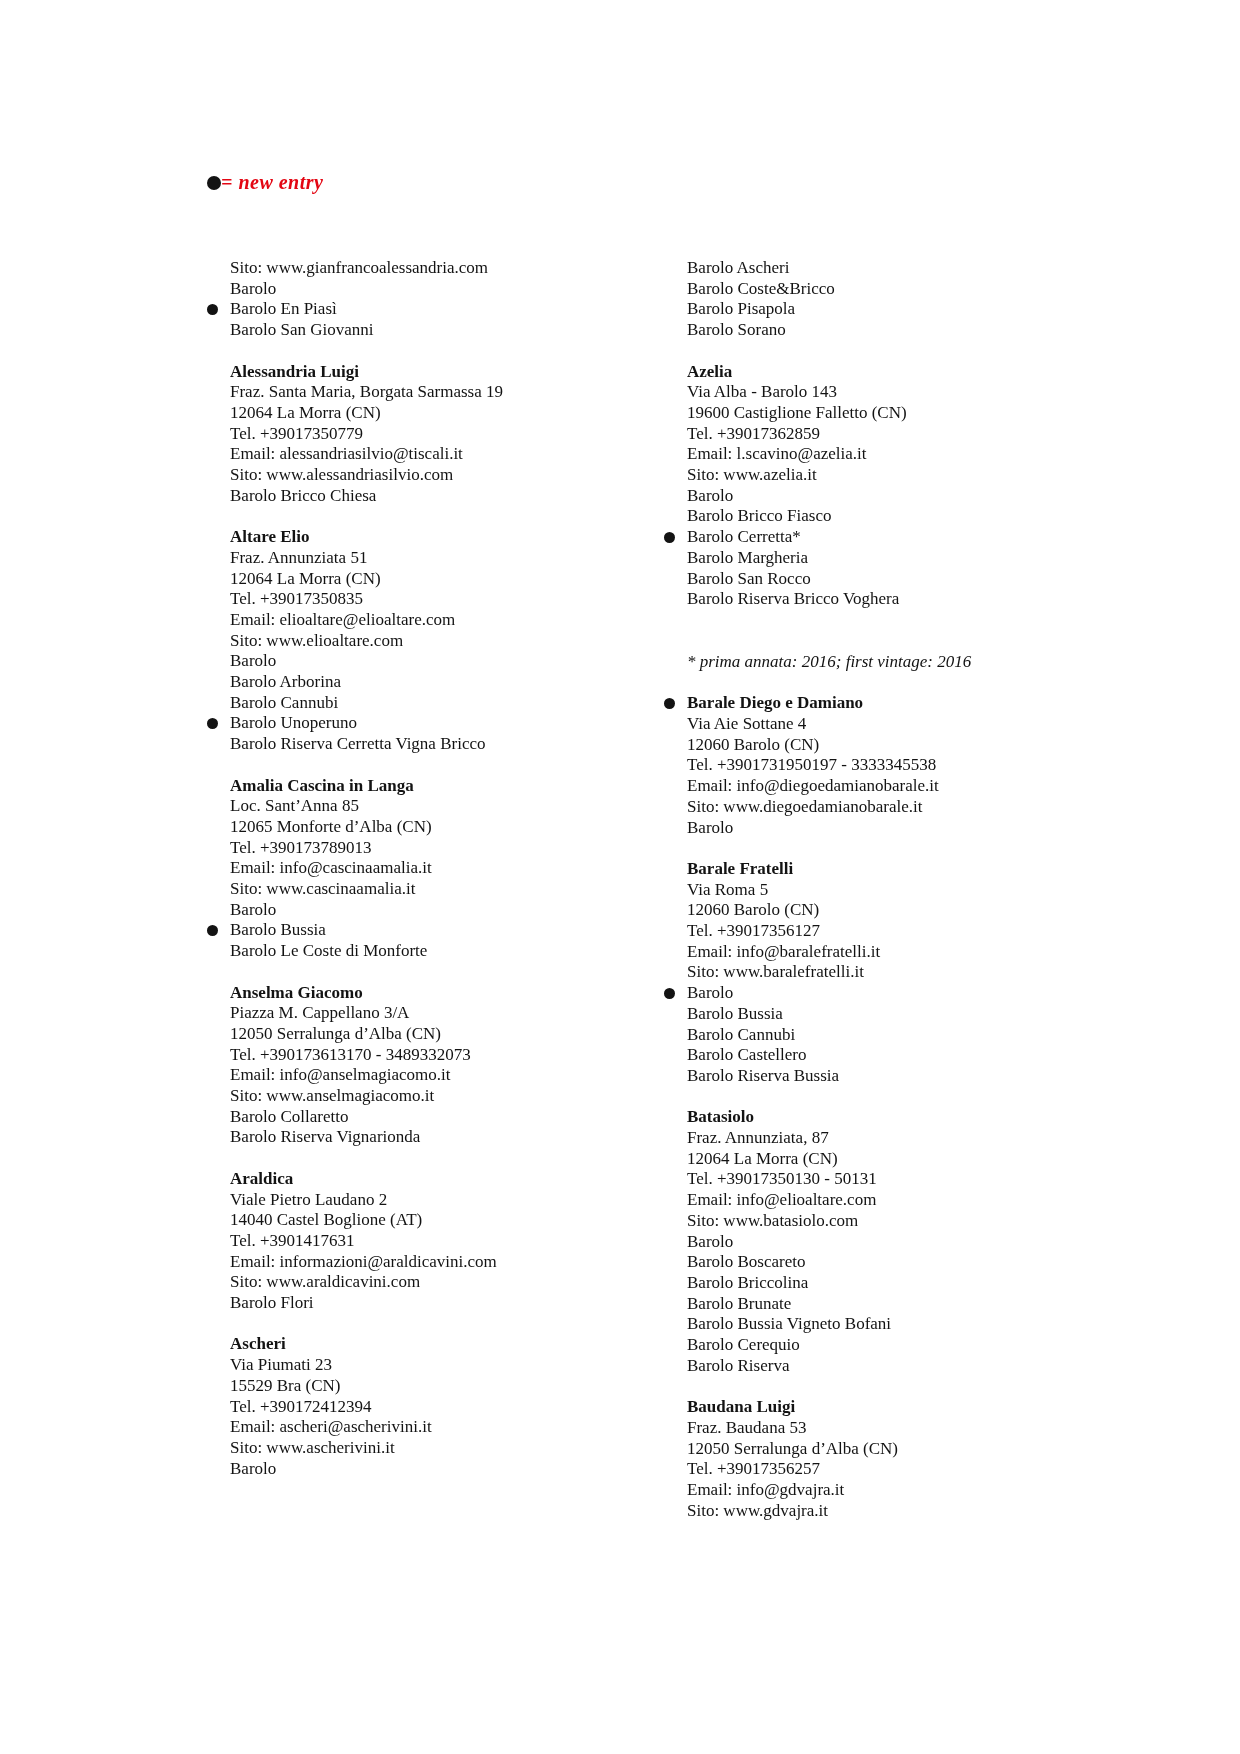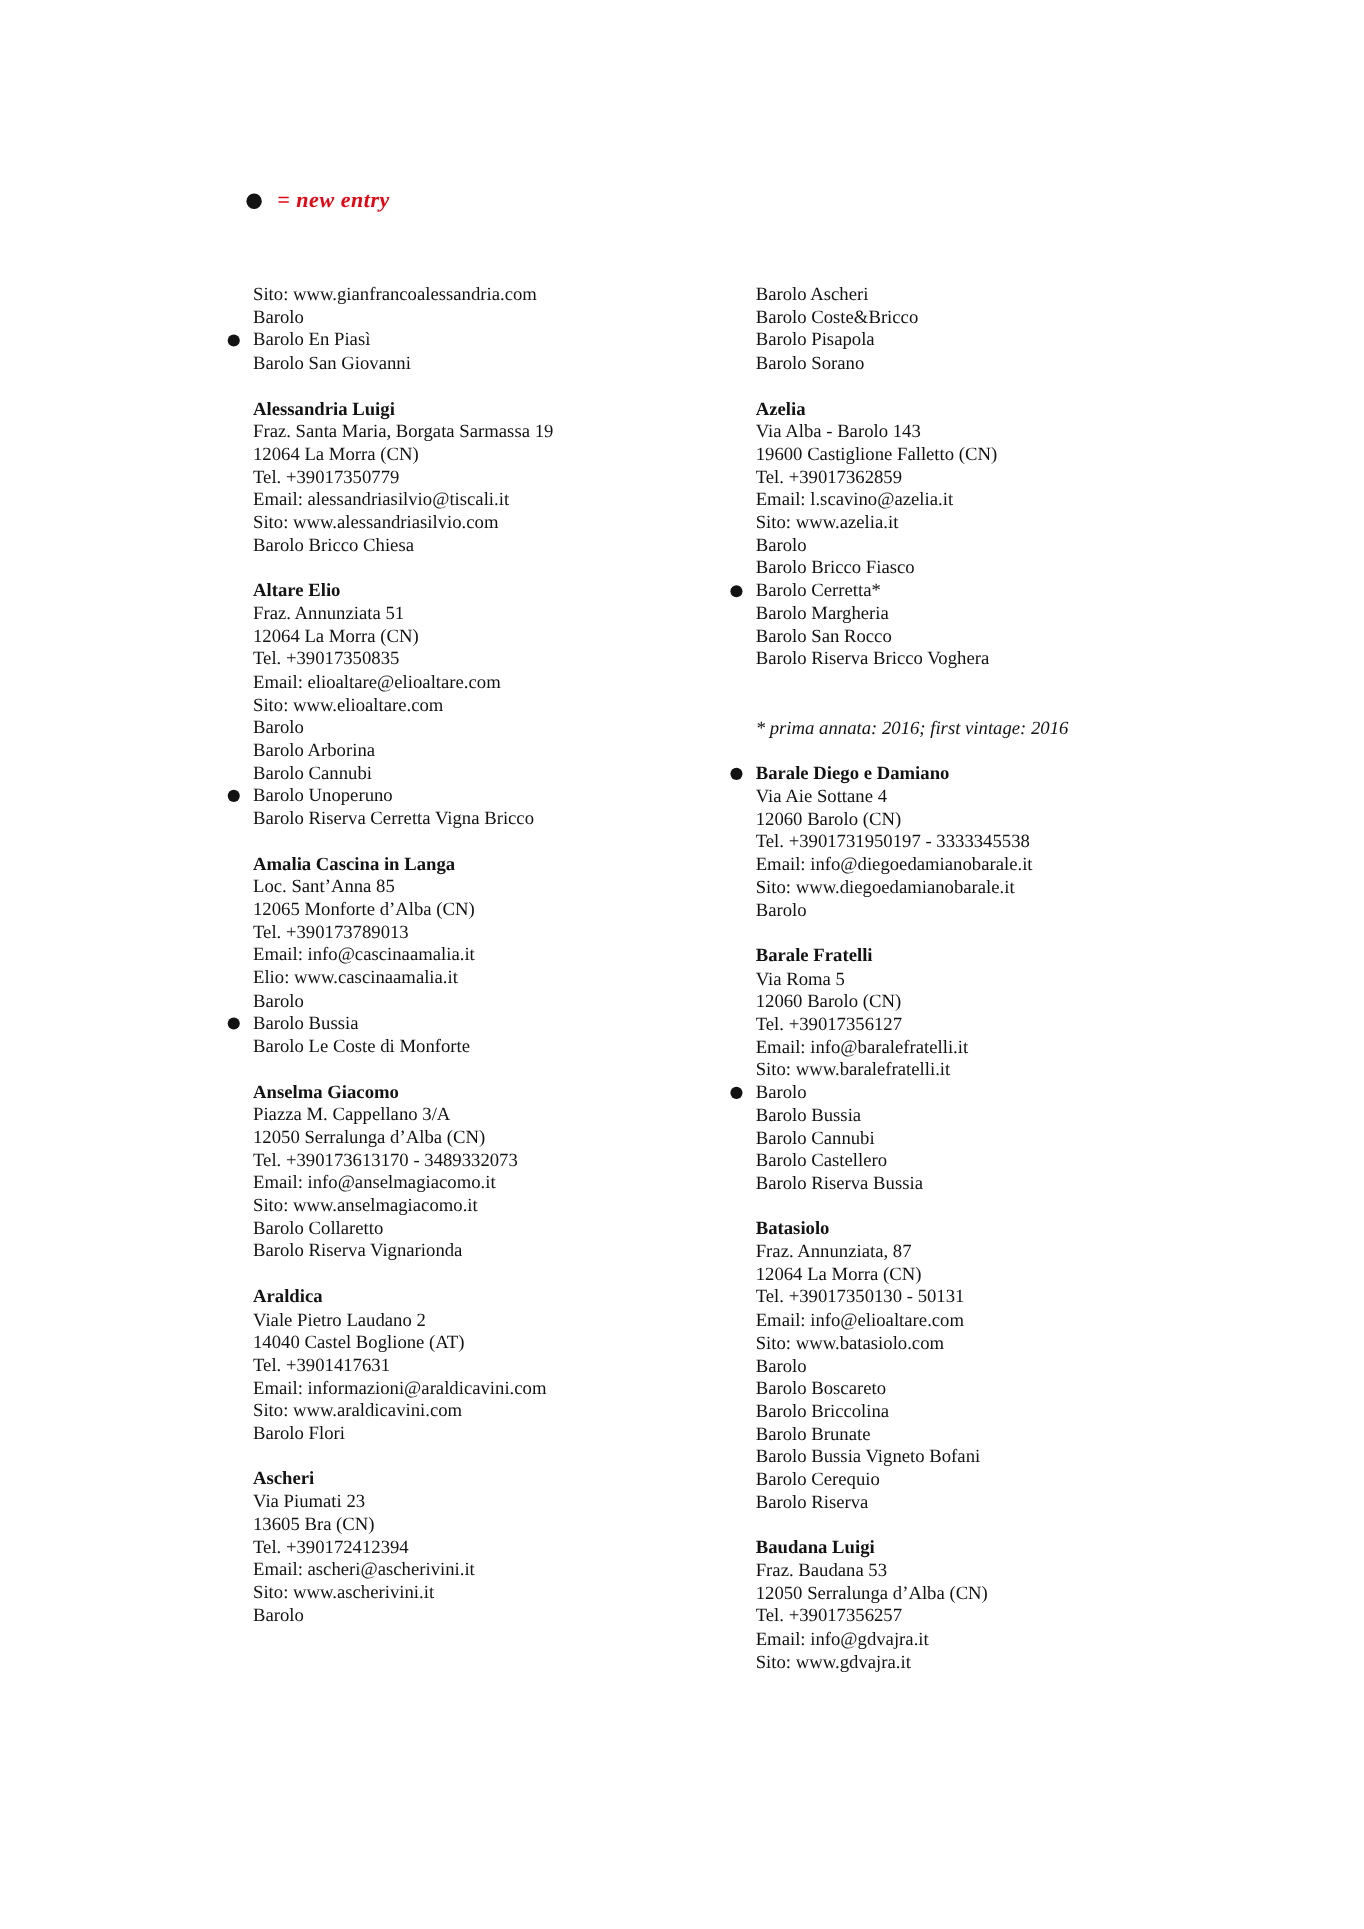--- a/index.html
+++ b/index.html
@@ -10,25 +10,24 @@
   body {
     position: relative;
     width: 1240px;
     height: 1754px;
     font-family: "Liberation Serif", serif;
     color: #131313;
     overflow: hidden;
   }
   .legend {
     position: absolute;
-    left: 224px;
+    left: 207px;
     top: 171px;
     display: flex;
     align-items: center;
-    gap: 14px;
   }
   .legend-dot {
     width: 14px;
     height: 14px;
     border-radius: 50%;
     background: #131313;
     flex: 0 0 auto;
   }
   .legend-text {
     font-size: 20px;
@@ -97,21 +96,21 @@
       <div class="line"><span>Barolo Cannubi</span></div>
       <div class="line"><span class="dot"></span><span>Barolo Unoperuno</span></div>
       <div class="line"><span>Barolo Riserva Cerretta Vigna Bricco</span></div>
     </div>
     <div class="block">
       <div class="line bold"><span>Amalia Cascina in Langa</span></div>
       <div class="line"><span>Loc. Sant’Anna 85</span></div>
       <div class="line"><span>12065 Monforte d’Alba (CN)</span></div>
       <div class="line"><span>Tel. +390173789013</span></div>
       <div class="line"><span>Email: info@cascinaamalia.it</span></div>
-      <div class="line"><span>Elio: www.cascinaamalia.it</span></div>
+      <div class="line"><span>Sito: www.cascinaamalia.it</span></div>
       <div class="line"><span>Barolo</span></div>
       <div class="line"><span class="dot"></span><span>Barolo Bussia</span></div>
       <div class="line"><span>Barolo Le Coste di Monforte</span></div>
     </div>
     <div class="block">
       <div class="line bold"><span>Anselma Giacomo</span></div>
       <div class="line"><span>Piazza M. Cappellano 3/A</span></div>
       <div class="line"><span>12050 Serralunga d’Alba (CN)</span></div>
       <div class="line"><span>Tel. +390173613170 - 3489332073</span></div>
       <div class="line"><span>Email: info@anselmagiacomo.it</span></div>
@@ -124,21 +123,21 @@
       <div class="line"><span>Viale Pietro Laudano 2</span></div>
       <div class="line"><span>14040 Castel Boglione (AT)</span></div>
       <div class="line"><span>Tel. +3901417631</span></div>
       <div class="line"><span>Email: informazioni@araldicavini.com</span></div>
       <div class="line"><span>Sito: www.araldicavini.com</span></div>
       <div class="line"><span>Barolo Flori</span></div>
     </div>
     <div class="block">
       <div class="line bold"><span>Ascheri</span></div>
       <div class="line"><span>Via Piumati 23</span></div>
-      <div class="line"><span>13605 Bra (CN)</span></div>
+      <div class="line"><span>15529 Bra (CN)</span></div>
       <div class="line"><span>Tel. +390172412394</span></div>
       <div class="line"><span>Email: ascheri@ascherivini.it</span></div>
       <div class="line"><span>Sito: www.ascherivini.it</span></div>
       <div class="line"><span>Barolo</span></div>
     </div>
   </div>
 <div class="col col-right">
     <div class="block">
       <div class="line"><span>Barolo Ascheri</span></div>
       <div class="line"><span>Barolo Coste&amp;Bricco</span></div>

